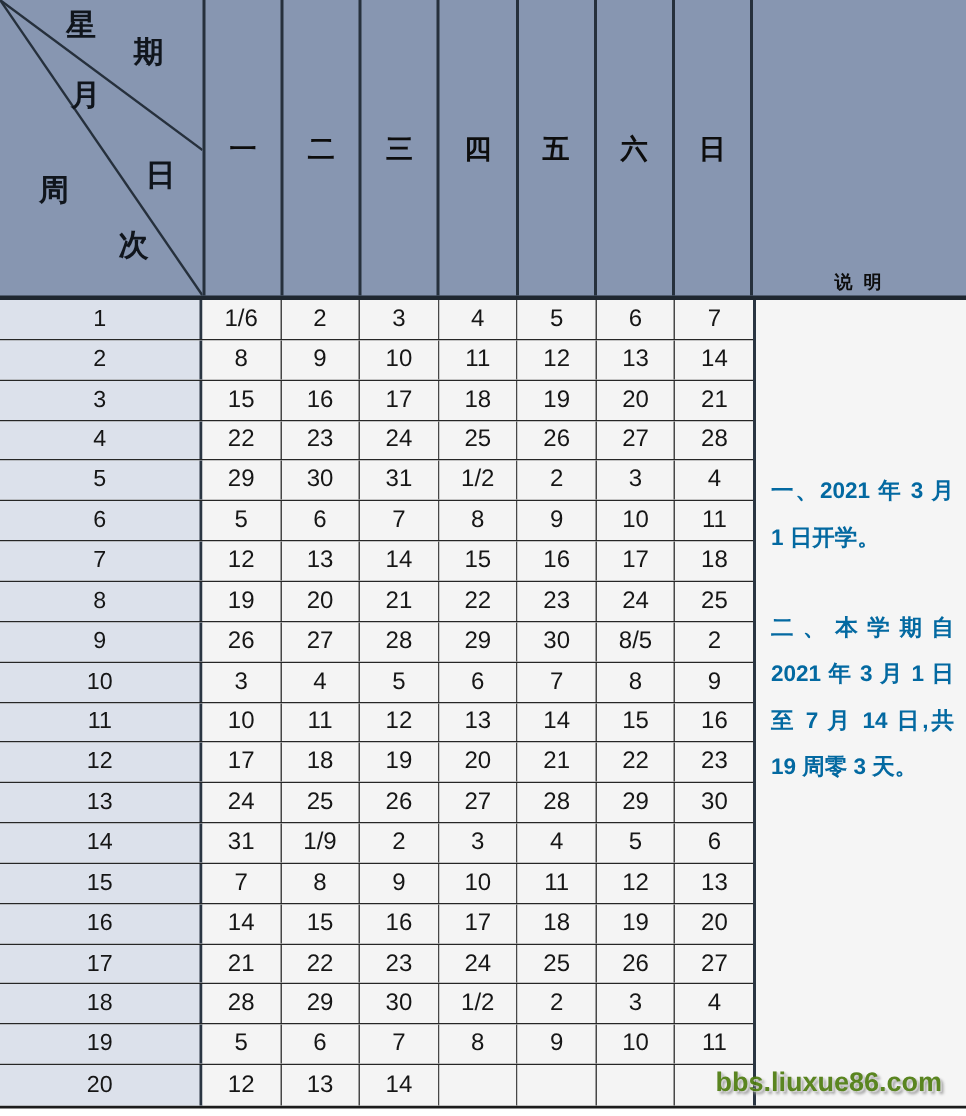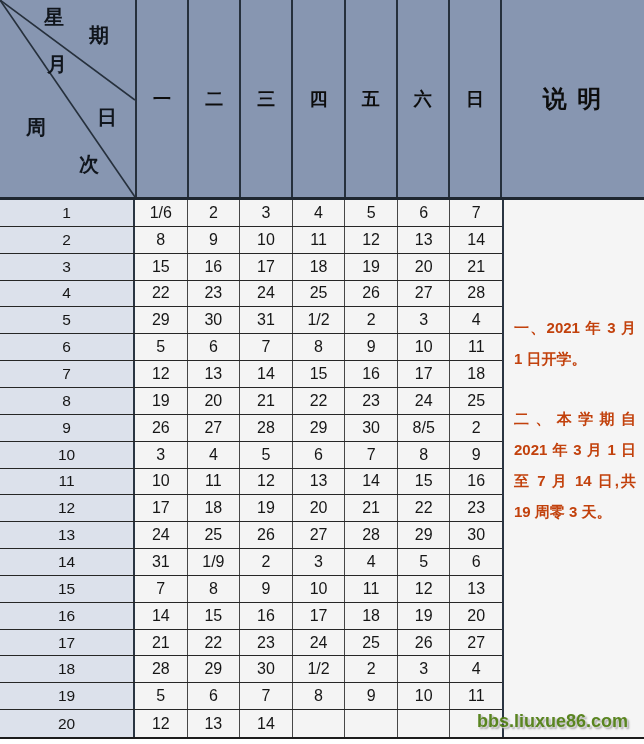--- a/index.html
+++ b/index.html
@@ -16,40 +16,40 @@
   .cc{position:absolute;font-weight:bold;font-size:20px;color:#10151c;line-height:1;}
   .cc0{left:44px;top:7px;}
   .cc1{left:89px;top:25px;}
   .cc2{left:47px;top:54px;}
   .cc3{left:97px;top:107px;}
   .cc4{left:26px;top:117px;}
   .cc5{left:79px;top:154px;}
   .day-heads{flex:1;display:flex;}
   .day-head{flex:1;display:flex;align-items:center;justify-content:center;
             border-left:2px solid #26303C;font-weight:bold;font-size:18px;color:#0d0d0d;}
-  .notes-head{width:142px;flex:none;display:flex;align-items:center;justify-content:center;
-              border-left:2px solid #26303C;font-weight:bold;font-size:24px;
+  .notes-head{width:142px;flex:none;display:flex;align-items:flex-end;justify-content:center;
+              border-left:2px solid #26303C;font-weight:bold;font-size:12px;
               letter-spacing:2px;color:#0d0d0d;}
 
   
   .cal-body{position:absolute;top:200px;left:0;width:644px;height:539px;
             box-sizing:border-box;border-bottom:2px solid #1c1c1c;}
   .rows{position:absolute;top:0;left:0;width:502px;height:537px;
         display:grid;grid-template-rows:repeat(20,1fr);}
   .row{display:flex;border-bottom:1px solid #262626;box-sizing:border-box;}
   .row:last-child{border-bottom:none;}
   .week-cell{width:135px;flex:none;background:#DCE1EB;display:flex;align-items:center;
              justify-content:center;font-size:15.5px;color:#161616;
              border-right:2px solid #2A3542;box-sizing:border-box;}
   .date-cell{flex:1;background:#F4F4F4;display:flex;align-items:center;justify-content:center;
              font-size:16px;color:#161616;border-right:1px solid #474747;box-sizing:border-box;}
   .date-cell:last-child{border-right:none;}
   .notes-cell{position:absolute;top:0;left:502px;width:142px;height:537px;
               background:#F5F5F5;border-left:2px solid #2A3542;box-sizing:border-box;
-              padding:112px 8px 0 10px;font-size:15px;font-weight:bold;color:#c2410c;
+              padding:112px 8px 0 10px;font-size:15px;font-weight:bold;color:#0369a1;
               line-height:31px;text-align:justify;overflow:hidden;}
   .notes-cell p{margin:0 0 29px 0;}
 
   
   .wm{position:absolute;right:0;bottom:0;pointer-events:none;}
   .wm-title{position:absolute;left:481px;top:671px;width:163px;font-size:38px;
             font-weight:bold;color:#ffffff;letter-spacing:0;opacity:.95;
             text-shadow:2px 2px 0 #d9d9d9,3px 3px 2px #9a9a9a;
             font-family:"DejaVu Sans","Liberation Sans",sans-serif;}
   .wm-url{position:absolute;left:477px;top:711px;font-size:18px;font-weight:bold;

